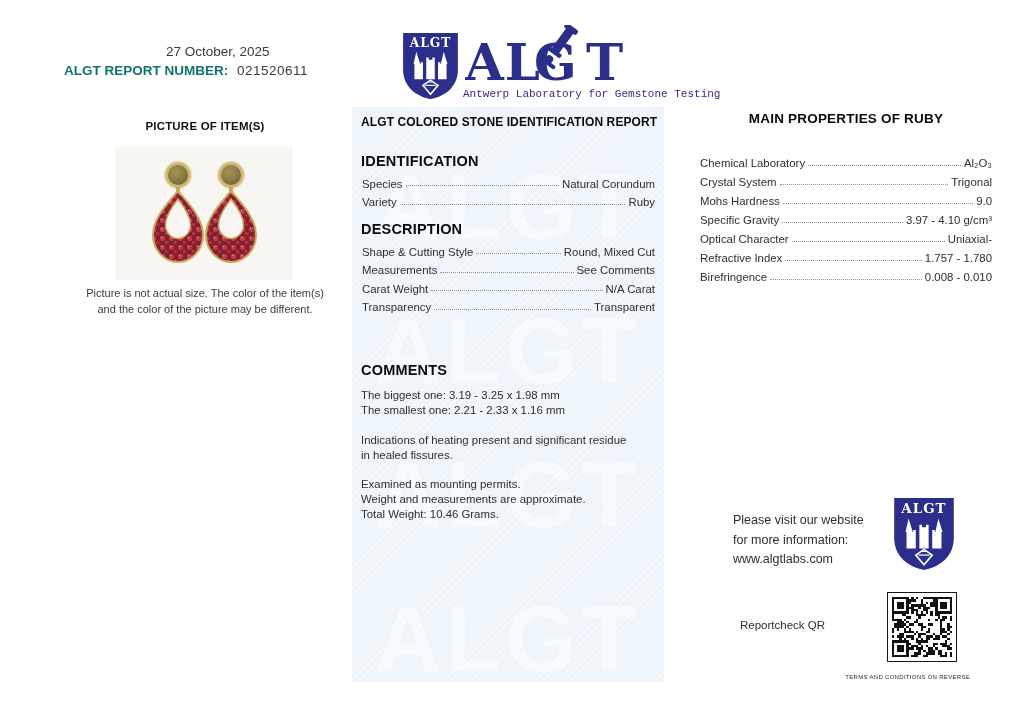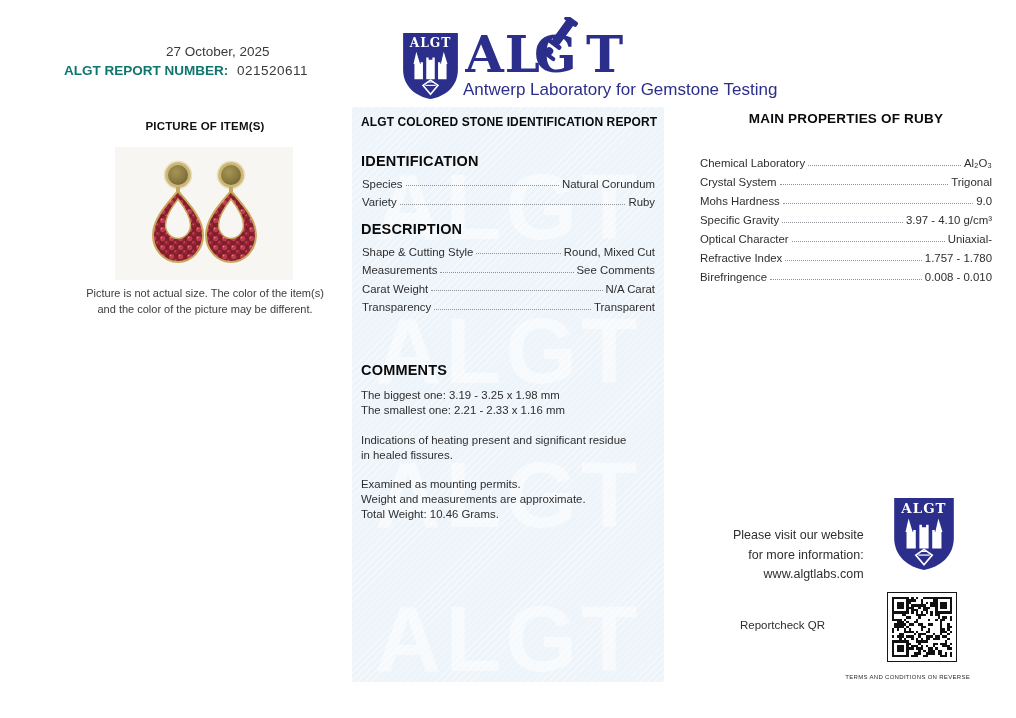--- a/index.html
+++ b/index.html
@@ -13,22 +13,22 @@
 
   
   .date{left:118px;top:44px;font-size:13.5px;color:#3a3a3a;margin-left:48px;}
   .report-line{left:64px;top:63px;font-size:13.5px;white-space:nowrap;}
   .report-line .lab{color:#0f766e;font-weight:bold;}
   .report-line .num{color:#3a3a3a;margin-left:5px;letter-spacing:.5px;}
 
   .logo-wrap{left:402px;top:25px;width:230px;height:75px;display:flex;align-items:flex-end;}
   .logo-shield{width:57px;height:68px;flex:0 0 auto;}
   .logo-right{position:relative;margin-left:6px;}
-  .tagline{font-family:Liberation Sans, sans-serif;color:#2b2e8a;
-           font-size:17px;white-space:nowrap;margin-top:-7px;margin-left:-2px;}
+  .tagline{font-family:Liberation Mono, monospace;color:#2b2e8a;
+           font-size:11px;white-space:nowrap;margin-top:-7px;margin-left:-2px;}
 
   
   .pic-title{left:62px;top:120px;width:286px;text-align:center;font-size:11.5px;
              font-weight:bold;color:#111;letter-spacing:.2px;}
   .photo{left:115px;top:147px;width:178px;height:133px;background:#f8f6f2;}
   .pic-caption{left:56px;top:286px;width:298px;text-align:center;font-size:11px;
                line-height:15.5px;color:#3c3c3c;}
 
   
   .report-panel{left:352px;top:107px;width:312px;height:575px;background:#edf4fa;}
@@ -50,21 +50,21 @@
 
   
   .props-title{left:700px;top:111px;width:292px;text-align:center;font-size:13.5px;
                font-weight:bold;color:#0a0a0a;letter-spacing:.2px;}
   .props-rows{left:700px;top:150px;width:292px;}
   .prow{display:flex;align-items:flex-end;height:19px;font-size:11.4px;color:#2e2e2e;}
   .prow .lbl{white-space:nowrap;}
   .prow .dots{flex:1;border-bottom:1.6px dotted #8f9398;margin:0 3px 3.5px 3px;min-width:10px;}
   .prow .val{white-space:nowrap;}
 
-  .website{left:733px;top:526px;font-size:12.5px;line-height:19.5px;color:#2e2e2e;text-align:right;}
+  .website{left:733px;top:511px;font-size:12.5px;line-height:19.5px;color:#2e2e2e;}
   .footer-shield{left:893px;top:497px;width:62px;height:74px;}
   .reportcheck{left:740px;top:619px;font-size:11.5px;color:#2e2e2e;}
   .qr-box{left:887px;top:592px;background:#fff;border:1.5px solid #161616;padding:4px;}
   .qr-box svg{display:block;width:60px;height:60px;}
   .terms{left:770px;top:674px;width:200px;text-align:right;font-size:6px;
          letter-spacing:.3px;color:#2c2c2c;}
 </style>
 </head>
 <body>
 

